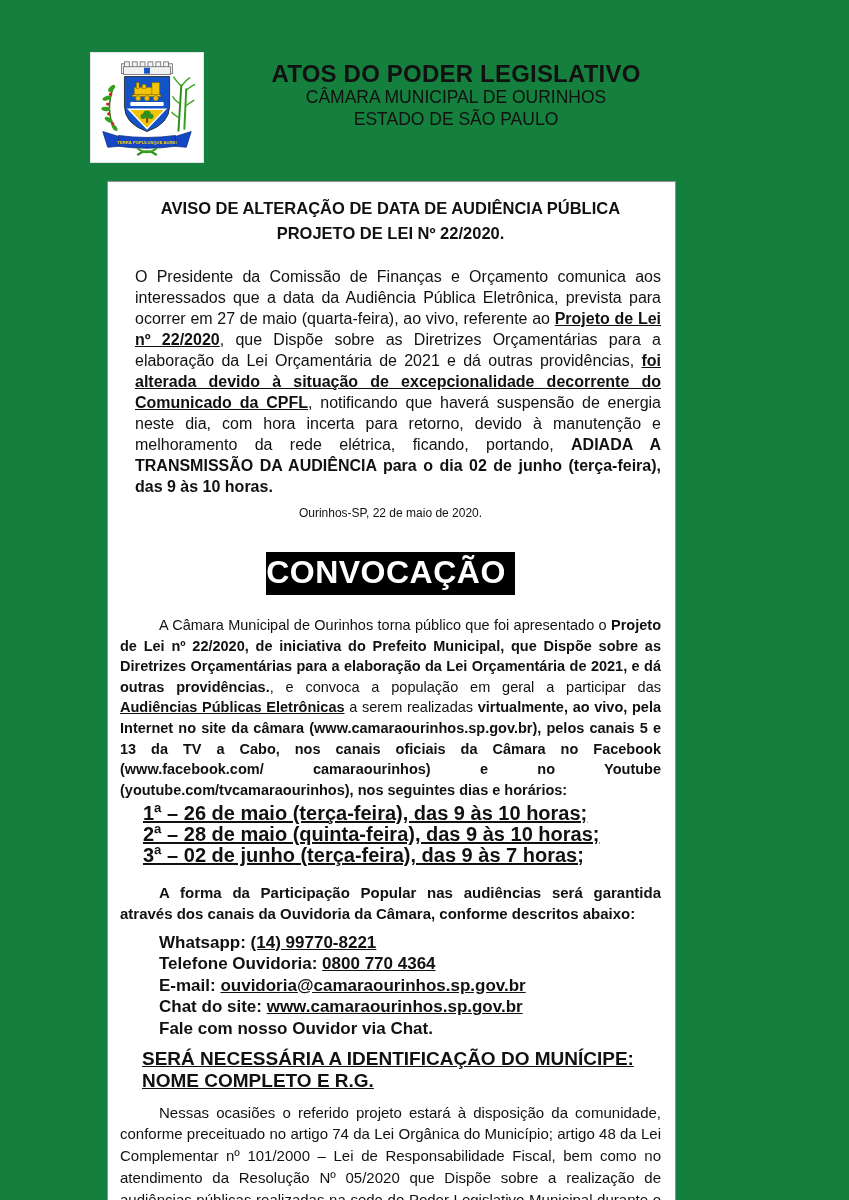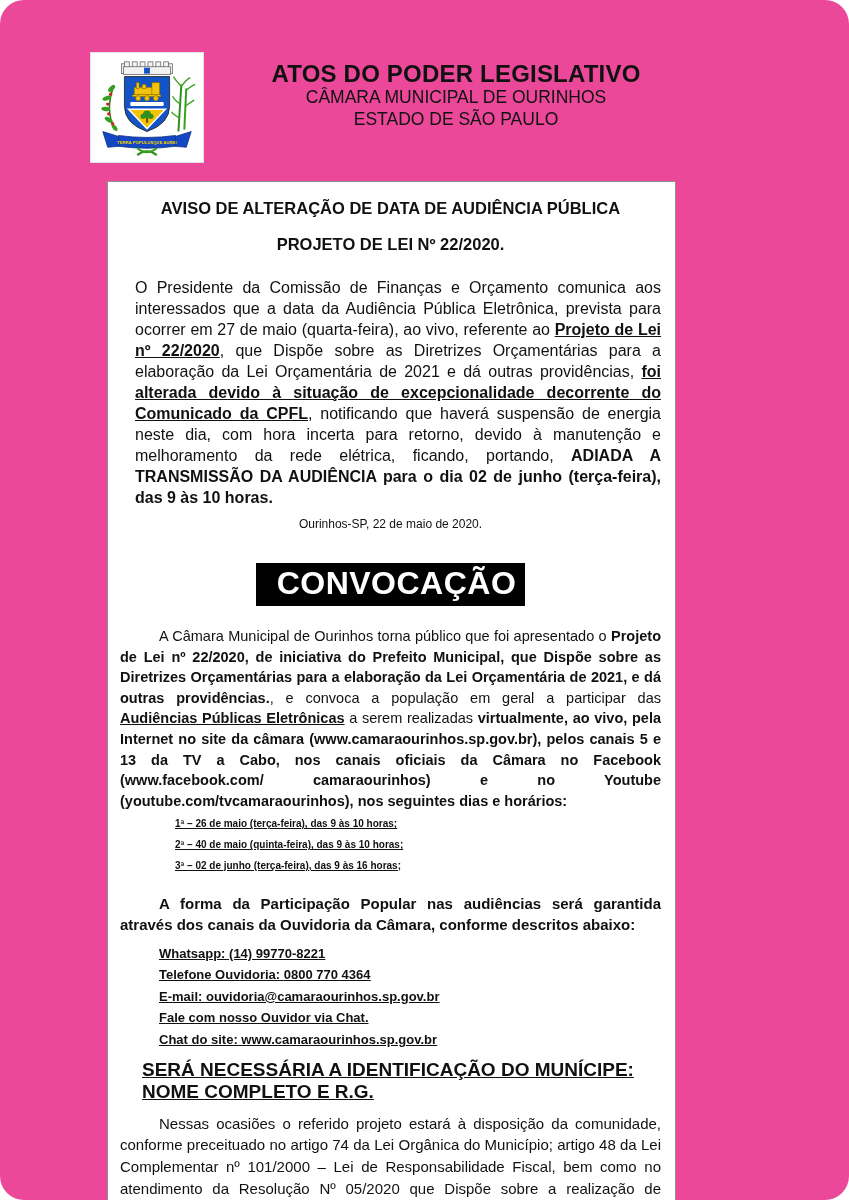--- a/index.html
+++ b/index.html
@@ -1,46 +1,46 @@
 <!DOCTYPE html>
 <html><head>
 <meta charset="utf-8">
 <style>
   html,body{margin:0;padding:0;background:#fff;}
-  .page{position:relative;width:849px;height:1200px;background:#ec4899;overflow:hidden;
-        font-family:"Liberation Sans","DejaVu Sans",sans-serif;color:#111;border-radius:24px;}
+  .page{position:relative;width:849px;height:1200px;background:#15803d;overflow:hidden;
+        font-family:"Liberation Sans","DejaVu Sans",sans-serif;color:#111;}
   p{margin:0;}
 
   
   .logo{position:absolute;left:90px;top:52px;width:114px;height:111px;border:1px solid #e3e3e3;
         box-sizing:border-box;background:#fff;}
   .logo svg{width:100%;height:100%;display:block;}
   .header-text{position:absolute;left:110px;top:61px;width:692px;text-align:center;}
   .h-title{font-size:24px;font-weight:bold;letter-spacing:.2px;line-height:25px;}
   .h-sub{font-size:17.5px;line-height:20.5px;margin-top:1px;}
 
   
   .doc-box{position:absolute;left:107px;top:181px;width:569px;min-height:930px;border:1px solid #8f8f8f;
            box-sizing:border-box;padding:17px 14px 12px 12px;background:#fff;}
   .box-title{text-align:center;font-weight:bold;font-size:16.5px;line-height:19px;}
-  .t2{margin-top:17px;}
+  .t2{margin-top:6px;}
   .para1{margin-top:23px;font-size:16px;line-height:21px;text-align:justify;margin-left:15px;}
   .b{font-weight:bold;}
   .bu{font-weight:bold;text-decoration:underline;}
   .u{text-decoration:underline;}
   .dateline{margin-top:9px;font-size:12px;text-align:center;}
   .convocacao-wrap{text-align:center;margin-top:32px;}
   .convocacao{display:inline-block;background:#000;color:#fff;font-weight:bold;font-size:32px;
-              line-height:35px;padding:3px 9px 5px 21px;letter-spacing:.5px;}
+              line-height:35px;padding:3px 9px 5px 0;letter-spacing:.5px;}
   .para2{margin-top:20px;font-size:14.5px;line-height:20.6px;text-align:justify;text-indent:39px;}
-  .schedule{margin-top:3px;margin-left:55px;font-size:10px;font-weight:bold;line-height:20.8px;}
+  .schedule{margin-top:3px;margin-left:23px;font-size:20px;font-weight:bold;line-height:20.8px;}
   .schedule .sched-item{text-decoration:underline;}
   .participation{margin-top:16px;font-size:15px;font-weight:bold;line-height:21.4px;
                  text-align:justify;text-indent:39px;}
-  .contacts{margin-top:7px;margin-left:39px;font-size:13px;font-weight:bold;line-height:21.6px;text-decoration:underline;}
+  .contacts{margin-top:7px;margin-left:39px;font-size:17px;font-weight:bold;line-height:21.6px;}
   .notice{margin-top:8px;margin-left:22px;font-size:19px;font-weight:bold;text-decoration:underline;}
   .para3{margin-top:10px;font-size:15px;line-height:21.8px;text-align:justify;text-indent:39px;}
 </style>
 </head>
 <body>
 
 <div class="page">
 
   <div class="logo">
     <svg viewBox="0 0 114 111" xmlns="http://www.w3.org/2000/svg">
@@ -133,32 +133,32 @@
     <p class="dateline">Ourinhos-SP, 22 de maio de 2020.</p>
 
     <div class="convocacao-wrap">
       <span class="convocacao">CONVOCAÇÃO</span>
     </div>
 
     <p class="para2"><span>A Câmara Municipal de Ourinhos torna público que foi apresentado o </span><span class="b">Projeto de Lei nº 22/2020, de iniciativa do Prefeito Municipal, que Dispõe sobre as Diretrizes Orçamentárias para a elaboração da Lei Orçamentária de 2021, e dá outras providências.</span><span>, e convoca a população em geral a participar das </span><span class="bu">Audiências Públicas Eletrônicas</span><span> a serem realizadas </span><span class="b">virtualmente, ao vivo, pela Internet no site da câmara (www.camaraourinhos.sp.gov.br), pelos canais 5 e 13 da TV a Cabo, nos canais oficiais da Câmara no Facebook (www.facebook.com/ camaraourinhos)  e no Youtube (youtube.com/tvcamaraourinhos), nos seguintes dias e horários:</span></p>
 
     <div class="schedule">
       <div class="sched-item">1ª – 26 de maio (terça-feira), das 9 às 10 horas;</div>
-      <div class="sched-item">2ª – 40 de maio (quinta-feira), das 9 às 10 horas;</div>
-      <div class="sched-item">3ª – 02 de junho (terça-feira), das 9 às 16 horas;</div>
+      <div class="sched-item">2ª – 28 de maio (quinta-feira), das 9 às 10 horas;</div>
+      <div class="sched-item">3ª – 02 de junho (terça-feira), das 9 às 7 horas;</div>
     </div>
 
     <p class="participation">A forma da Participação Popular nas audiências será garantida através dos canais da Ouvidoria da Câmara, conforme descritos abaixo:</p>
 
     <div class="contacts">
       <div><span>Whatsapp: </span><span class="u">(14) 99770-8221</span></div>
       <div><span>Telefone Ouvidoria: </span><span class="u">0800 770 4364</span></div>
       <div><span>E-mail: </span><span class="u">ouvidoria@camaraourinhos.sp.gov.br</span></div>
+      <div><span>Chat do site: </span><span class="u">www.camaraourinhos.sp.gov.br</span></div>
       <div>Fale com nosso Ouvidor via Chat.</div>
-      <div><span>Chat do site: </span><span class="u">www.camaraourinhos.sp.gov.br</span></div>
     </div>
 
     <p class="notice">SERÁ NECESSÁRIA A IDENTIFICAÇÃO DO MUNÍCIPE: NOME COMPLETO E R.G.</p>
 
     <p class="para3">Nessas ocasiões o referido projeto estará à disposição da comunidade, conforme preceituado no artigo 74 da Lei Orgânica do Município; artigo 48 da Lei Complementar nº 101/2000 – Lei de Responsabilidade Fiscal, bem como no atendimento da Resolução Nº 05/2020 que Dispõe sobre a realização de audiências públicas realizadas na sede do Poder Legislativo Municipal durante o período da pandemia do COVID-19.</p>
 
   </div>
 </div>
 
 </body></html>

